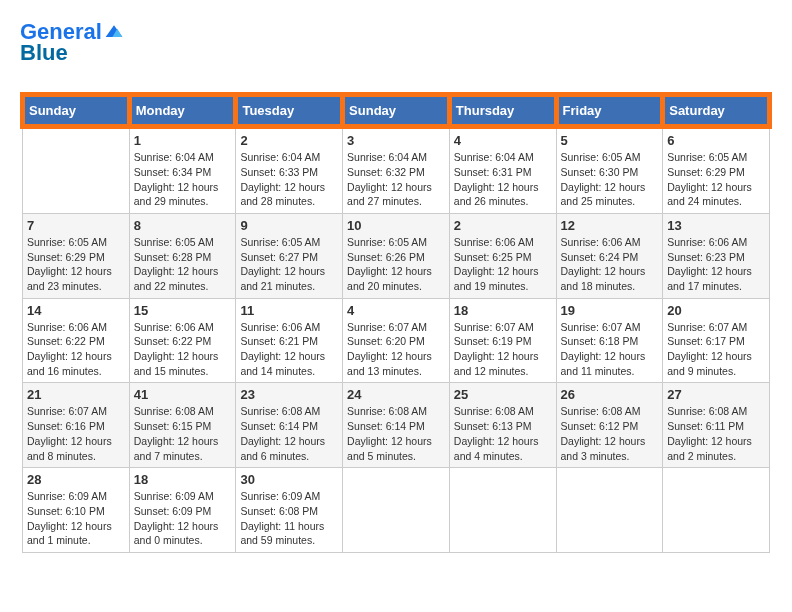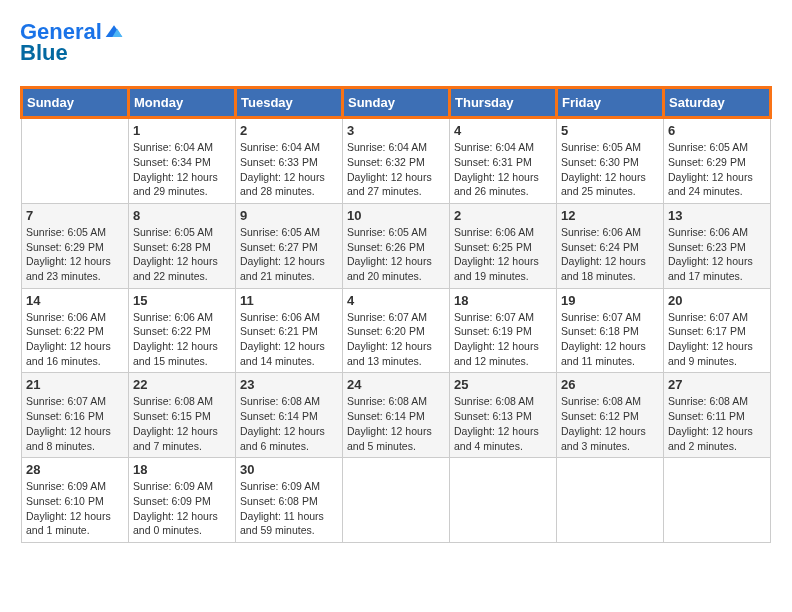--- a/index.html
+++ b/index.html
@@ -7,21 +7,21 @@
       font-family: Arial, sans-serif;
       background: #fff;
       width: 792px;
       min-height: 612px;
       padding: 20px;
     }
     .header {
       display: flex;
       justify-content: space-between;
       align-items: flex-start;
-      margin-bottom: 20px;
+      margin-bottom: 26px;
     }
     .logo {
       display: flex;
       align-items: center;
     }
     .logo-text {
       font-size: 22px;
       font-weight: bold;
       color: #333;
       line-height: 1.1;
@@ -52,21 +52,21 @@
       border-collapse: collapse;
       font-size: 11px;
     }
     thead tr th {
       background-color: #3d6fb5;
       color: #fff;
       padding: 6px 4px;
       text-align: left;
       font-size: 13px;
       font-weight: bold;
-      border: 3px solid #f97316;
+      border: 5px solid #f97316;
     }
     tbody tr td {
       border: 1px solid #ccc;
       vertical-align: top;
       padding: 4px;
       width: calc(100% / 7);
       height: 80px;
     }
     tbody tr td .day-num {
       font-weight: bold;
@@ -274,21 +274,21 @@
       </tr>
       <tr>
         <td>
           <span class="day-num">21</span>
           <div class="day-info" style="white-space: pre-line;">Sunrise: 6:07 AM
 Sunset: 6:16 PM
 Daylight: 12 hours
 and 8 minutes.</div>
         </td>
         <td>
-          <span class="day-num">22</span>
+          <span class="day-num">41</span>
           <div class="day-info" style="white-space: pre-line;">Sunrise: 6:08 AM
 Sunset: 6:15 PM
 Daylight: 12 hours
 and 7 minutes.</div>
         </td>
         <td>
           <span class="day-num">23</span>
           <div class="day-info" style="white-space: pre-line;">Sunrise: 6:08 AM
 Sunset: 6:14 PM
 Daylight: 12 hours

